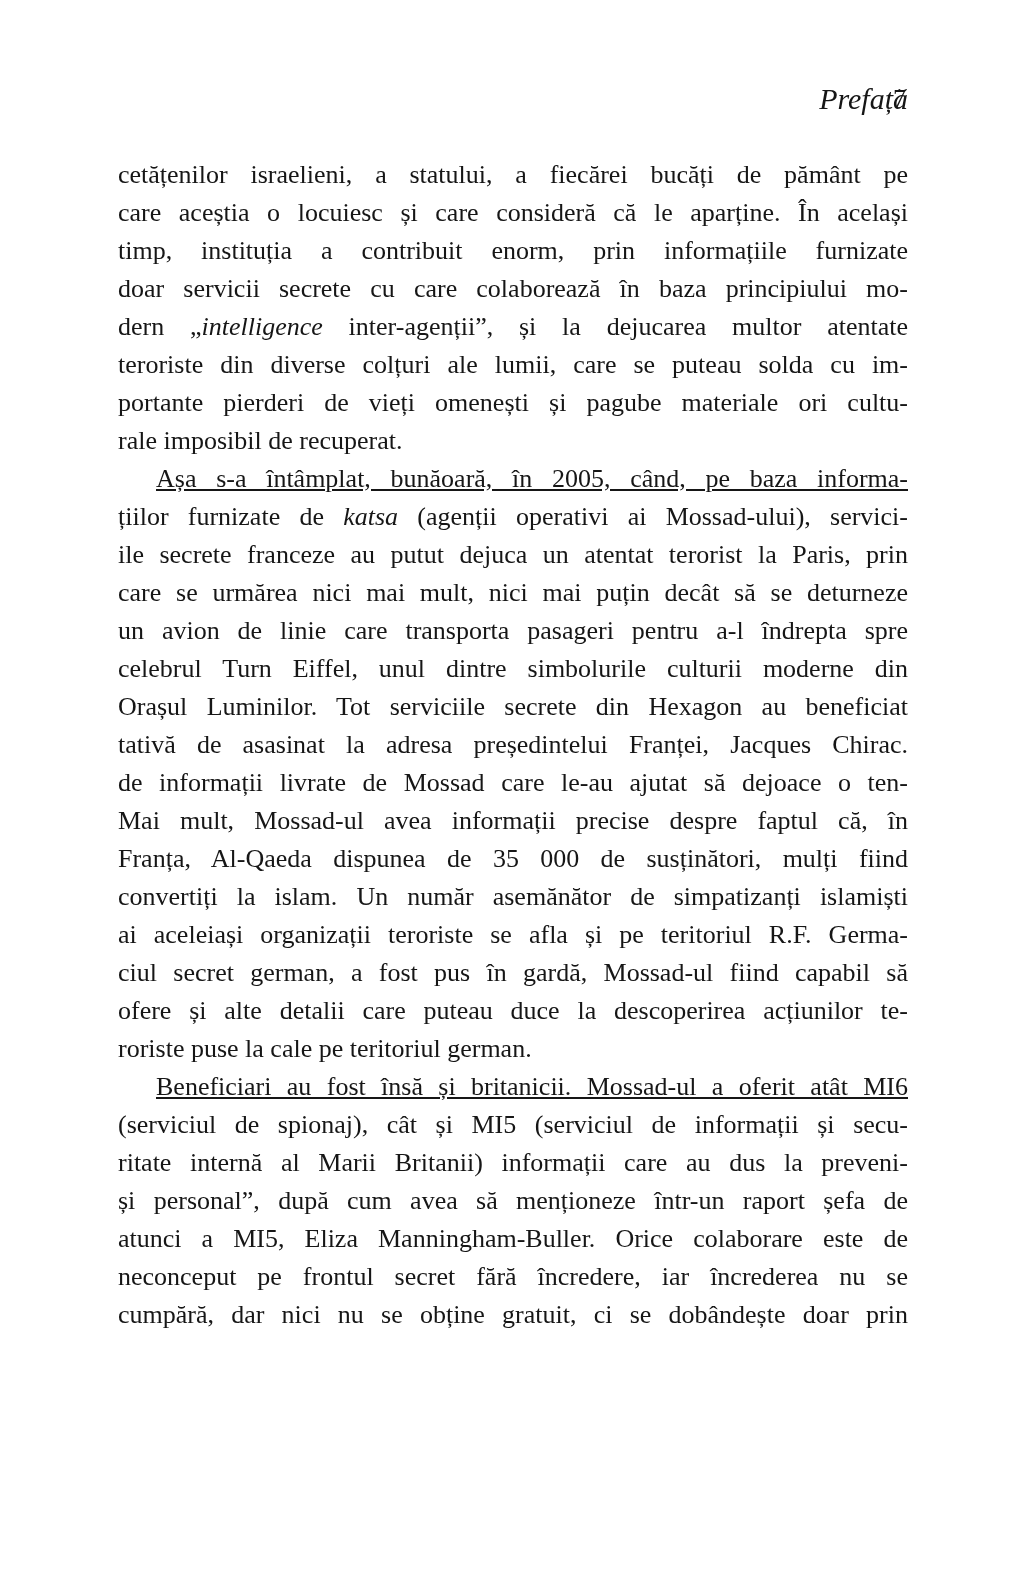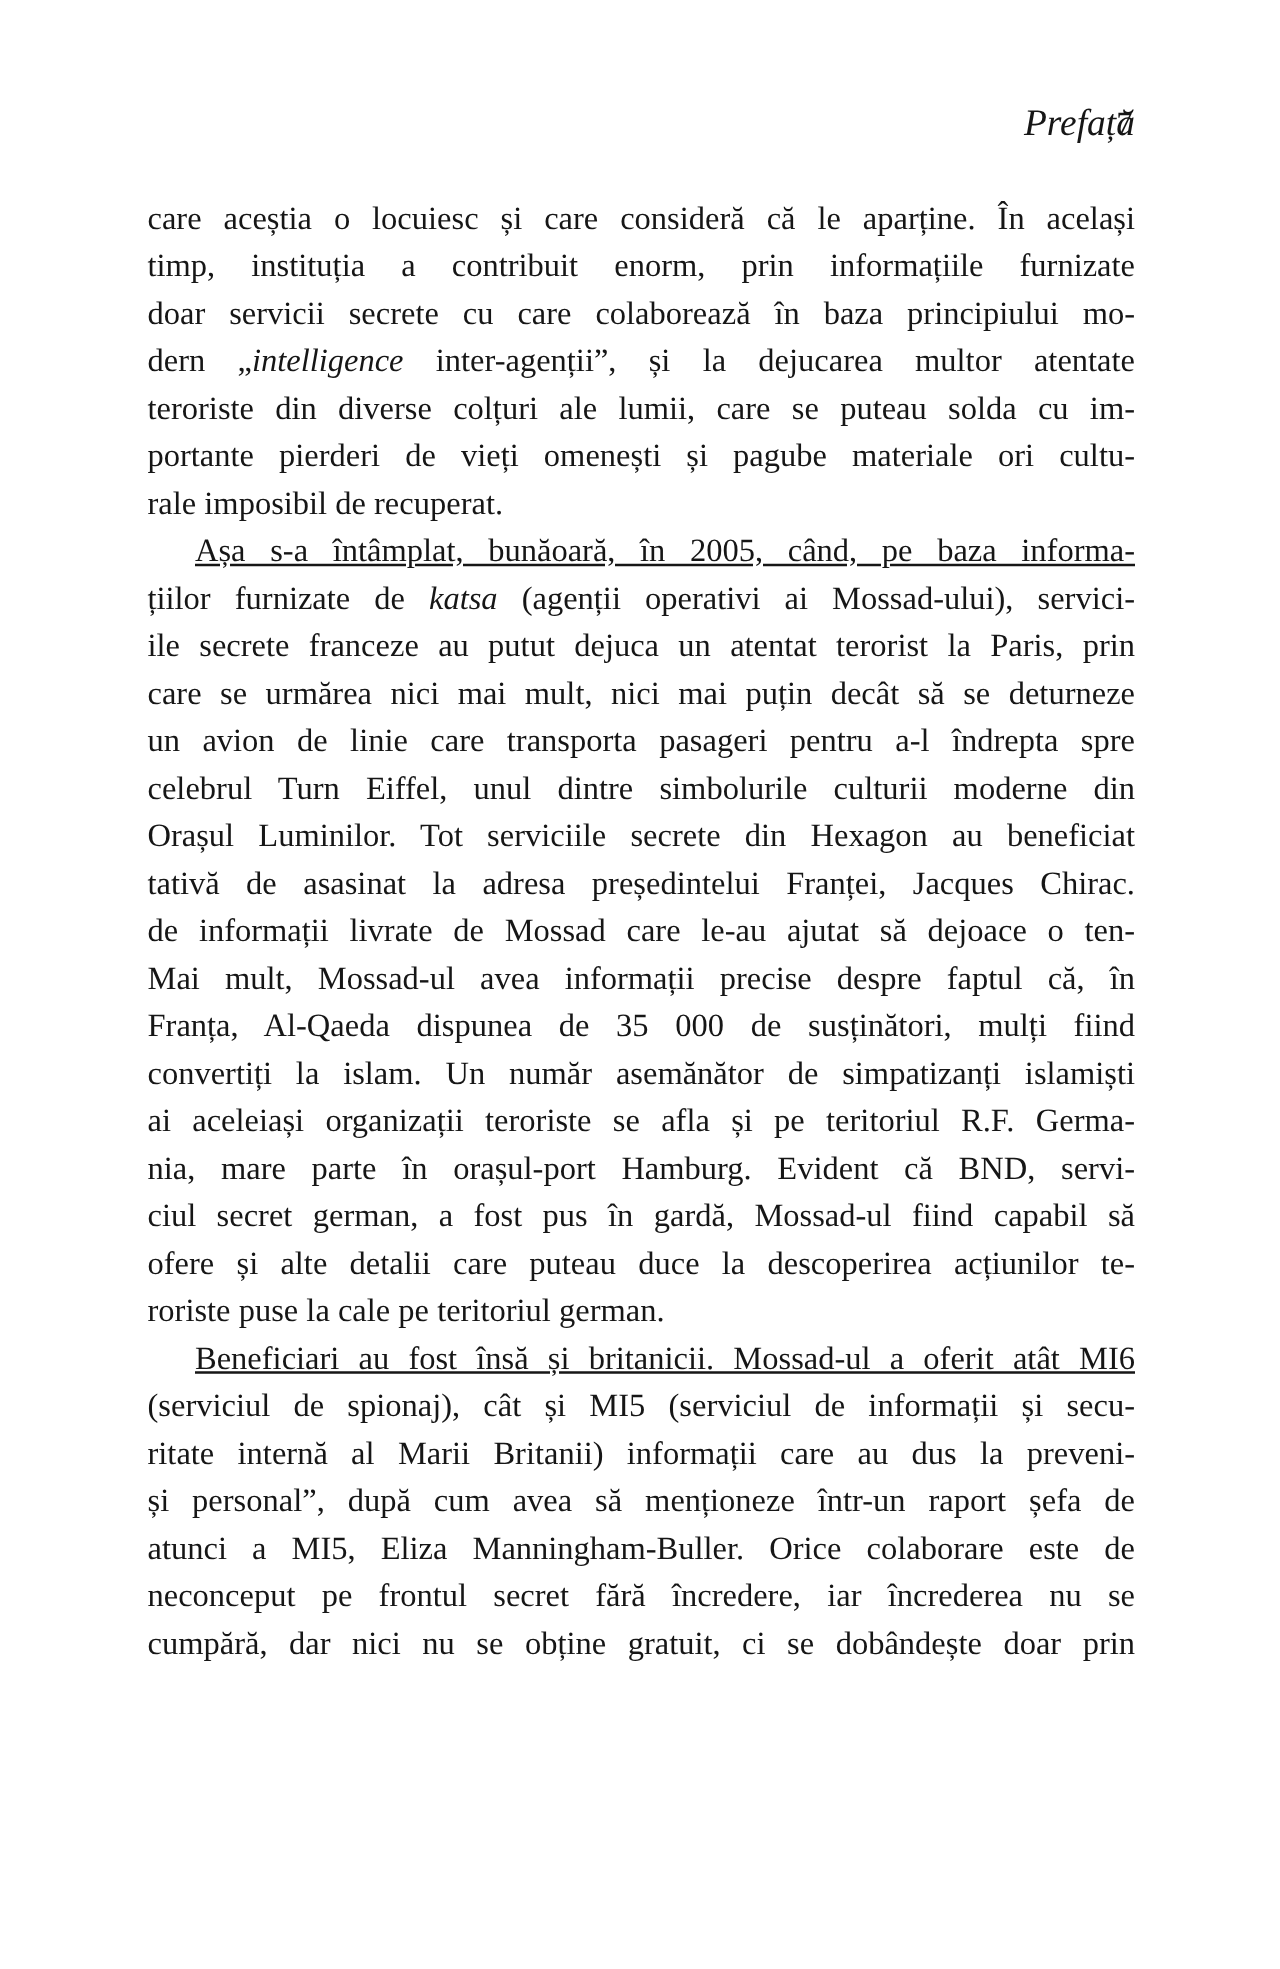--- a/index.html
+++ b/index.html
@@ -59,20 +59,21 @@
 </head>
 <body>
 
 <div class="page">
   <div class="header">
     <div class="running-title">Prefață</div>
     <div class="page-number">7</div>
   </div>
   <div class="body-text" id="page-body">
       <div>
+        <div class="line">cetățenilor israelieni, a statului, a fiecărei bucăți de pământ pe</div>
         <div class="line">care aceștia o locuiesc și care consideră că le aparține. În același</div>
         <div class="line">timp, instituția a contribuit enorm, prin informațiile furnizate</div>
         <div class="line">doar servicii secrete cu care colaborează în baza principiului mo-</div>
         <div class="line">dern „<i>intelligence</i> inter-agenții”, și la dejucarea multor atentate</div>
         <div class="line">teroriste din diverse colțuri ale lumii, care se puteau solda cu im-</div>
         <div class="line">portante pierderi de vieți omenești și pagube materiale ori cultu-</div>
         <div class="line par-last">rale imposibil de recuperat.</div>
       </div>
       <div>
         <div class="line first-indent">Așa s-a întâmplat, bunăoară, în 2005, când, pe baza informa-</div>
@@ -81,21 +82,20 @@
         <div class="line">care se urmărea nici mai mult, nici mai puțin decât să se deturneze</div>
         <div class="line">un avion de linie care transporta pasageri pentru a-l îndrepta spre</div>
         <div class="line">celebrul Turn Eiffel, unul dintre simbolurile culturii moderne din</div>
         <div class="line">Orașul Luminilor. Tot serviciile secrete din Hexagon au beneficiat</div>
         <div class="line">tativă de asasinat la adresa președintelui Franței, Jacques Chirac.</div>
         <div class="line">de informații livrate de Mossad care le-au ajutat să dejoace o ten-</div>
         <div class="line">Mai mult, Mossad-ul avea informații precise despre faptul că, în</div>
         <div class="line">Franța, Al-Qaeda dispunea de 35 000 de susținători, mulți fiind</div>
         <div class="line">convertiți la islam. Un număr asemănător de simpatizanți islamiști</div>
         <div class="line">ai aceleiași organizații teroriste se afla și pe teritoriul R.F. Germa-</div>
-        <div class="line">nia, mare parte în orașul-port Hamburg. Evident că BND, servi-</div>
         <div class="line">ciul secret german, a fost pus în gardă, Mossad-ul fiind capabil să</div>
         <div class="line">ofere și alte detalii care puteau duce la descoperirea acțiunilor te-</div>
         <div class="line par-last">roriste puse la cale pe teritoriul german.</div>
       </div>
       <div>
         <div class="line first-indent">Beneficiari au fost însă și britanicii. Mossad-ul a oferit atât MI6</div>
         <div class="line">(serviciul de spionaj), cât și MI5 (serviciul de informații și secu-</div>
         <div class="line">ritate internă al Marii Britanii) informații care au dus la preveni-</div>
         <div class="line">și personal”, după cum avea să menționeze într-un raport șefa de</div>
         <div class="line">atunci a MI5, Eliza Manningham-Buller. Orice colaborare este de</div>

